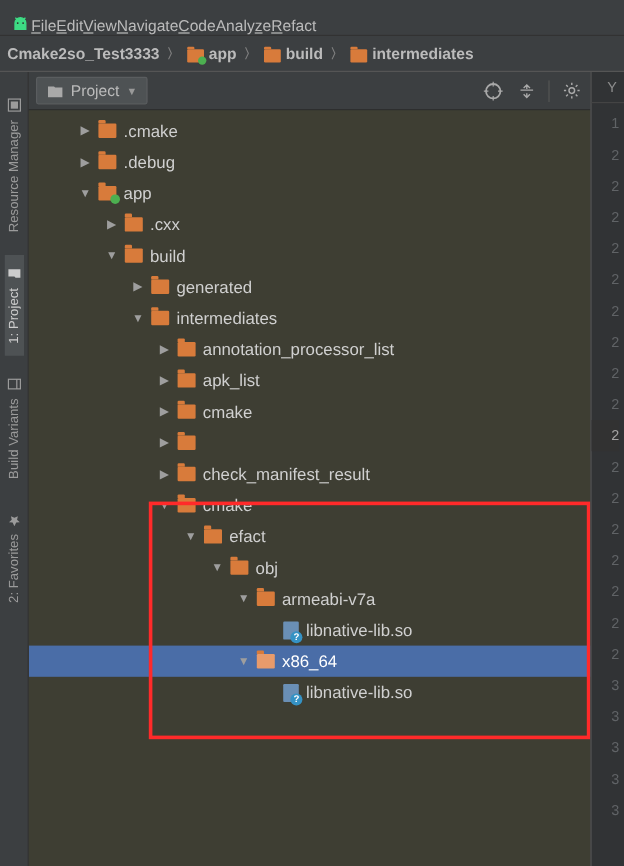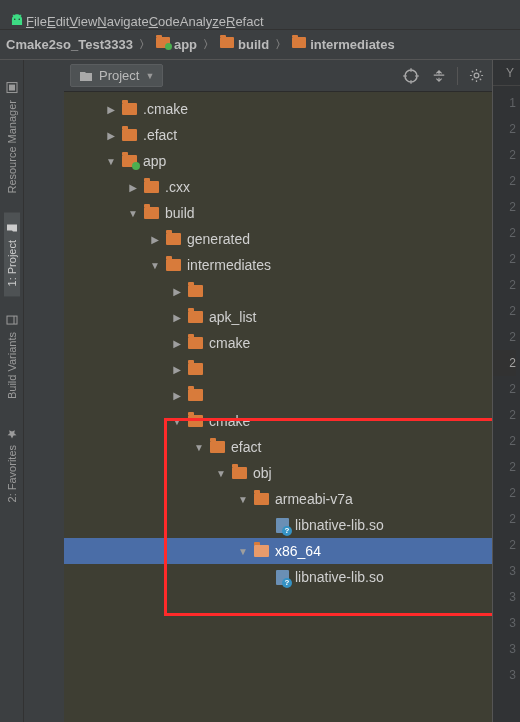--- a/index.html
+++ b/index.html
@@ -29,21 +29,21 @@
     display: flex;
     align-items: center;
     padding: 0 6px;
     gap: 6px;
     border-bottom: 1px solid #555555;
     font-size: 13px;
     font-weight: 600;
     color: #bbbbbb;
   }
   .bc-sep { color: #808080; font-size: 11px; }
-  .bc-item { display: flex; align-items: flex-start; gap: 4px; }
+  .bc-item { display: flex; align-items: flex-end; gap: 4px; }
   .fold-ico { width: 14px; height: 11px; background: #d87b3b; border-radius: 1px; position: relative; }
   .fold-ico::before { content:""; position:absolute; top:-2px; left:0; width:6px; height:2px; background:#d87b3b; border-radius:1px 1px 0 0;}
   .fold-app { width:14px; height:11px; background:#d87b3b; border-radius:1px; position:relative; }
   .fold-app::before { content:""; position:absolute; top:-2px; left:0; width:6px; height:2px; background:#d87b3b; border-radius:1px 1px 0 0;}
   .fold-app::after { content:""; position:absolute; bottom:-2px; right:-2px; width:7px; height:7px; border-radius:50%; background:#4caf50;}
   .main-row { display:flex; height: calc(722px - 60px); }
   .side-tabs {
     width: 24px;
     background: #3c3f41;
     border-right: 1px solid #323232;
@@ -60,21 +60,20 @@
     cursor: default;
     display:flex; align-items:center; gap:6px;
   }
   .vtab.active { background:#4e5254; color:#cccccc; }
   .vtab-icon { width:12px;height:12px; display:inline-block; }
   .panel-area {
     flex: 1;
     background: #3b3b30;
     display:flex; flex-direction: column;
     position: relative;
-    margin-left: 40px;
   }
   .panel-header {
     height: 32px;
     background: #3c3f41;
     border-bottom: 1px solid #2b2b2b;
     display:flex; align-items:center;
     padding: 0 6px;
     gap: 8px;
   }
   .ph-left { display:flex; align-items:center; gap:6px; background:#4e5254; padding:3px 8px; border:1px solid #5a5d5f; border-radius:2px;}
@@ -259,21 +258,21 @@
       <div class="tree-row">
           <span class="indent" style="width: 36px;"></span>
           <span class="chev">▶</span>
           <span class="fold"></span>
           <span>.cmake</span>
         </div>
         <div class="tree-row">
           <span class="indent" style="width: 36px;"></span>
           <span class="chev">▶</span>
           <span class="fold"></span>
-          <span>.efact</span>
+          <span>.debug</span>
         </div>
         <div class="tree-row">
           <span class="indent" style="width: 36px;"></span>
           <span class="chev">▼</span>
           <span class="fold green"></span>
           <span>app</span>
         </div>
         <div class="tree-row">
           <span class="indent" style="width: 58px;"></span>
           <span class="chev">▶</span>
@@ -295,20 +294,21 @@
         <div class="tree-row">
           <span class="indent" style="width: 80px;"></span>
           <span class="chev">▼</span>
           <span class="fold"></span>
           <span>intermediates</span>
         </div>
         <div class="tree-row">
           <span class="indent" style="width: 102px;"></span>
           <span class="chev">▶</span>
           <span class="fold"></span>
+          <span>annotation_processor_list</span>
         </div>
         <div class="tree-row">
           <span class="indent" style="width: 102px;"></span>
           <span class="chev">▶</span>
           <span class="fold"></span>
           <span>apk_list</span>
         </div>
         <div class="tree-row">
           <span class="indent" style="width: 102px;"></span>
           <span class="chev">▶</span>
@@ -317,20 +317,21 @@
         </div>
         <div class="tree-row">
           <span class="indent" style="width: 102px;"></span>
           <span class="chev">▶</span>
           <span class="fold"></span>
         </div>
         <div class="tree-row">
           <span class="indent" style="width: 102px;"></span>
           <span class="chev">▶</span>
           <span class="fold"></span>
+          <span>check_manifest_result</span>
         </div>
         <div class="tree-row">
           <span class="indent" style="width: 102px;"></span>
           <span class="chev">▼</span>
           <span class="fold"></span>
           <span>cmake</span>
         </div>
         <div class="tree-row">
           <span class="indent" style="width: 124px;"></span>
           <span class="chev">▼</span>

